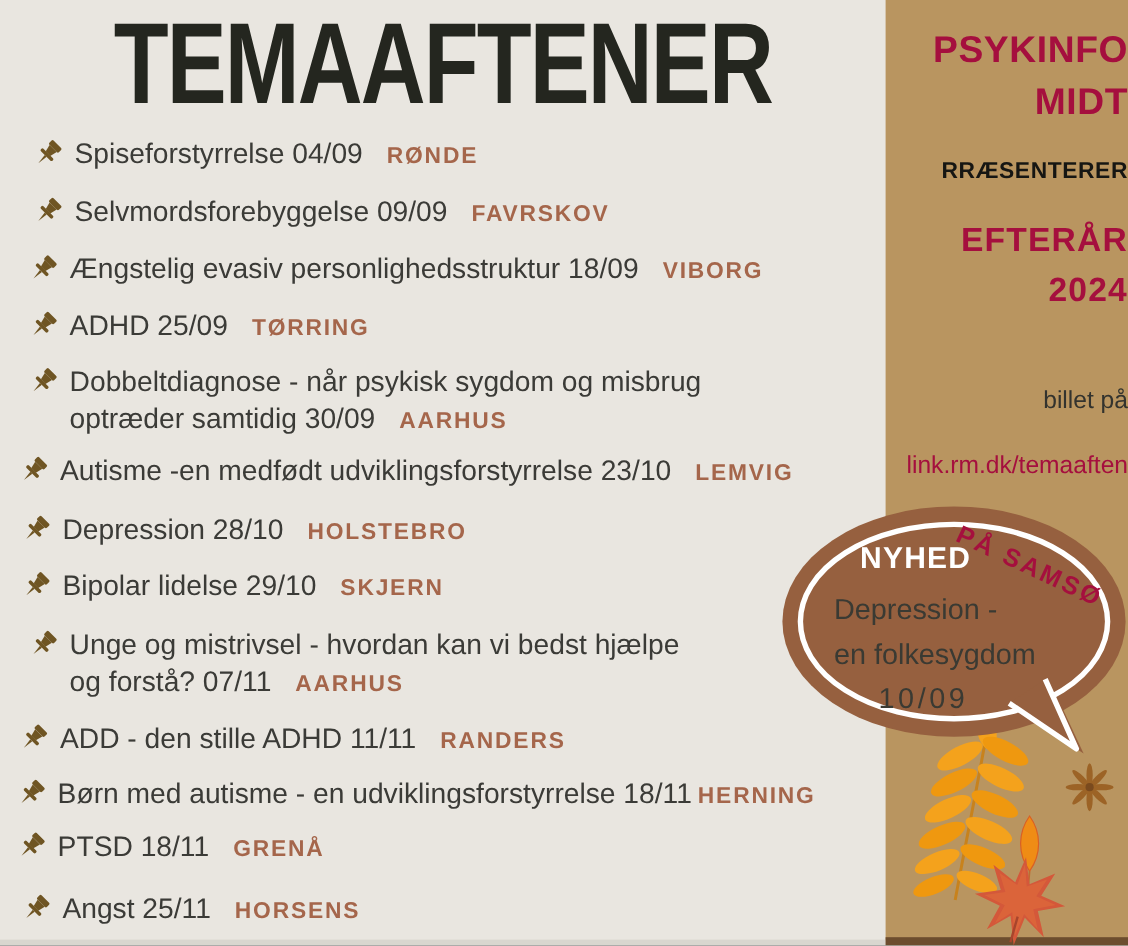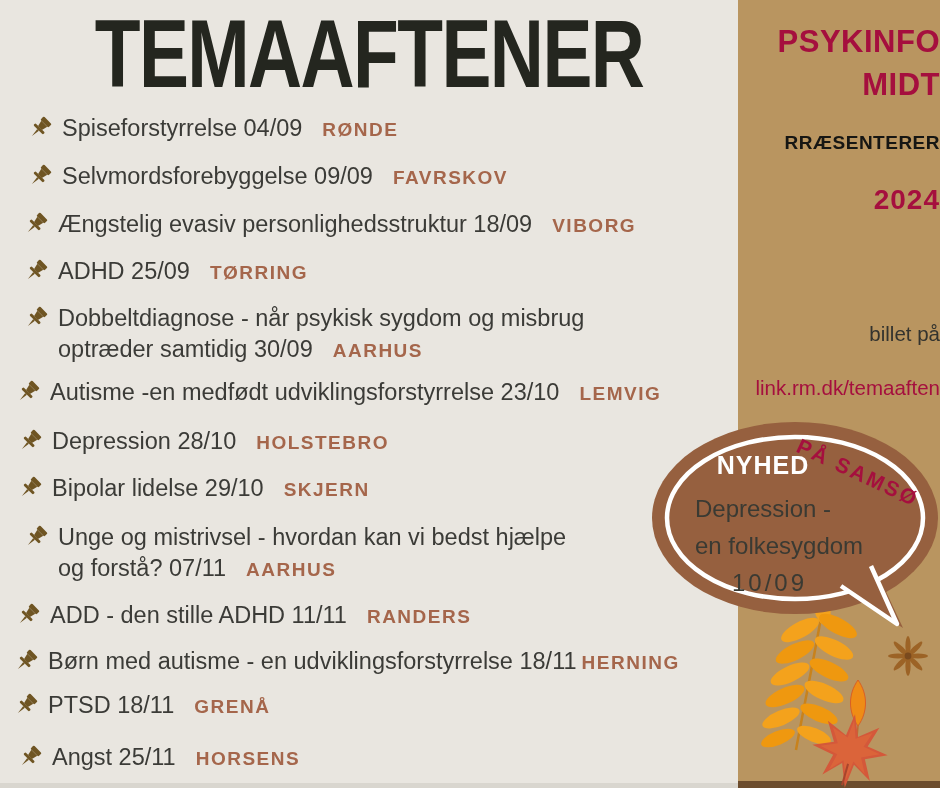--- a/index.html
+++ b/index.html
@@ -213,20 +213,21 @@
     <div class="body"><span class="t">Angst 25/11</span><span class="loc">HORSENS</span></div>
   </div>
 
   <div class="sidebar">
     <div class="sb brand">
       <div>PSYKINFO</div>
       <div>MIDT</div>
     </div>
     <div class="sb presents">RRÆSENTERER</div>
     <div class="sb season">
+      <div>EFTERÅR</div>
       <div>2024</div>
     </div>
     <div class="sb info">
       <div>billet på</div>
     </div>
     <div class="sb link">link.rm.dk/temaaften</div>
   </div>
 
   <svg class="leaves" viewBox="0 0 202 190">
 

